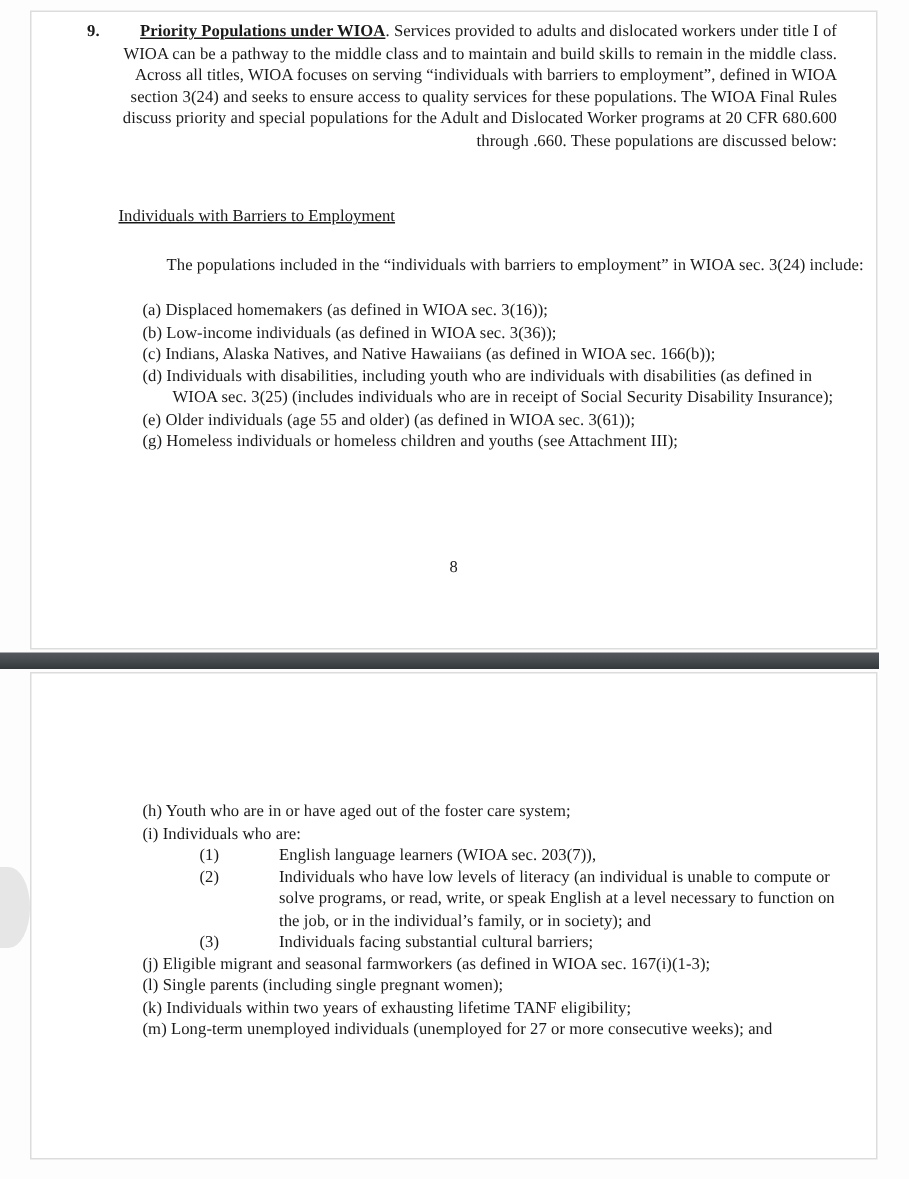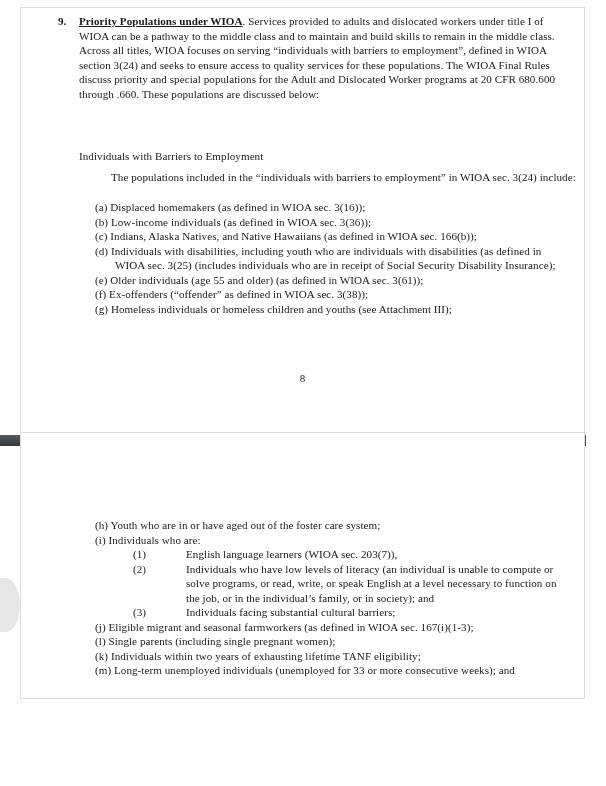--- a/index.html
+++ b/index.html
@@ -30,22 +30,22 @@
     background: #ffffff;
     border: 1px solid #dcdcdc;
     box-sizing: border-box;
     box-shadow: 0 0 0 0 rgba(0,0,0,0);
   }
   .page-one {
     top: 7px;
     height: 426px;
   }
   .page-two {
-    top: 432px;
-    height: 267px;
+    top: 448px;
+    height: 325px;
   }
 
   .page-inner {
     position: relative;
     width: 100%;
     height: 100%;
     padding: 0;
     box-sizing: border-box;
   }
 
@@ -91,31 +91,32 @@
     width: 500px;
     display: flex;
   }
   .item-number {
     width: 21px;
     flex: 0 0 21px;
     font-weight: bold;
   }
   .item-body {
     flex: 1 1 auto;
-    text-align: left;
+    text-align: right;
   }
   .lead-heading {
     font-weight: bold;
     text-decoration: underline;
   }
 
   .sub-heading {
     position: absolute;
     left: 58px;
-    top: 141px;
+    top: 129px;
+    text-decoration: underline;
   }
 
   .intro-para {
     position: absolute;
     left: 58px;
     top: 162px;
     width: 480px;
     margin-left: 32px;
   }
 
@@ -195,21 +196,20 @@
       <div class="sub-heading">Individuals with Barriers to Employment</div>
 
       <div class="intro-para">The populations included in the “individuals with barriers to employment” in WIOA sec. 3(24) include:</div>
 
       <ul class="letter-list">
         <li>(a) Displaced homemakers (as defined in WIOA sec. 3(16));</li>
         <li>(b) Low-income individuals (as defined in WIOA sec. 3(36));</li>
         <li>(c) Indians, Alaska Natives, and Native Hawaiians (as defined in WIOA sec. 166(b));</li>
         <li>(d) Individuals with disabilities, including youth who are individuals with disabilities (as defined in WIOA sec. 3(25) (includes individuals who are in receipt of Social Security Disability Insurance);</li>
         <li>(e) Older individuals (age 55 and older) (as defined in WIOA sec. 3(61));</li>
-        <li>(f) Ex-offenders (“offender” as defined in WIOA sec. 3(38));</li>
         <li>(g) Homeless individuals or homeless children and youths (see Attachment III);</li>
       </ul>
 
       <div class="page-number">8</div>
     </div>
   </div>
 
   <div class="page-separator"></div>
 
   <div class="page page-two">
@@ -232,21 +232,21 @@
             <li>
               <span class="numeral-label">(3)</span>
               <span class="numeral-text">Individuals facing substantial cultural barriers;</span>
             </li>
           </ul>
         </li>
 
         <li>(j) Eligible migrant and seasonal farmworkers (as defined in WIOA sec. 167(i)(1-3);</li>
         <li>(l) Single parents (including single pregnant women);</li>
         <li>(k) Individuals within two years of exhausting lifetime TANF eligibility;</li>
-        <li>(m) Long-term unemployed individuals (unemployed for 33 or more consecutive weeks); and</li>
+        <li>(m) Long-term unemployed individuals (unemployed for 27 or more consecutive weeks); and</li>
       </ul>
 
     </div>
   </div>
 
   <div class="nav-prev"></div>
 
 </div>
 
 </body></html>

